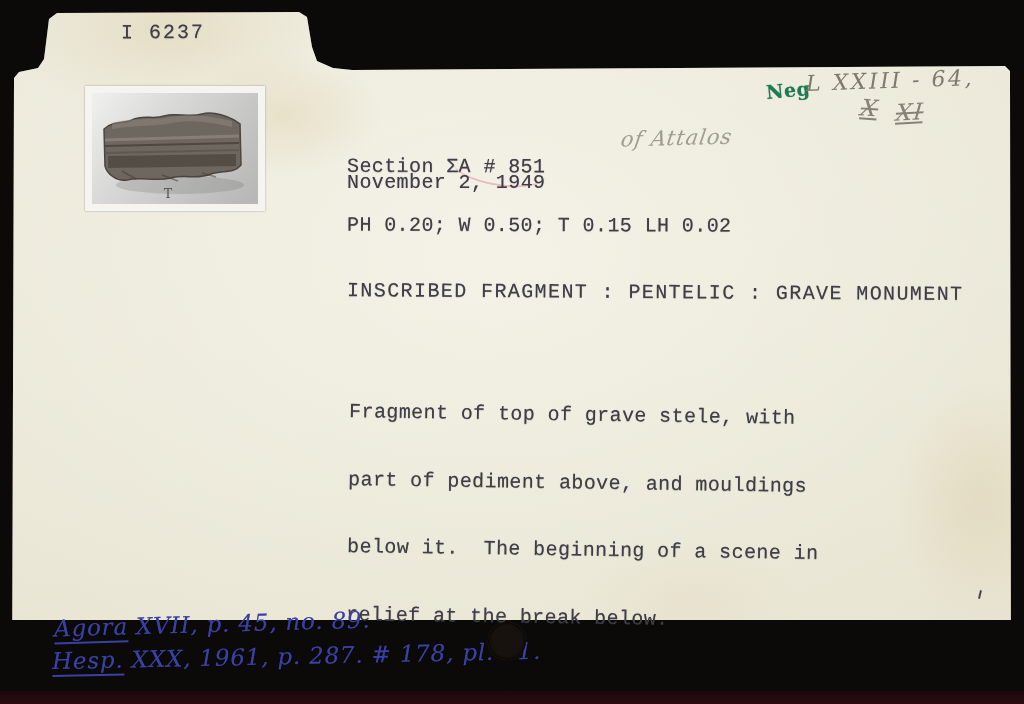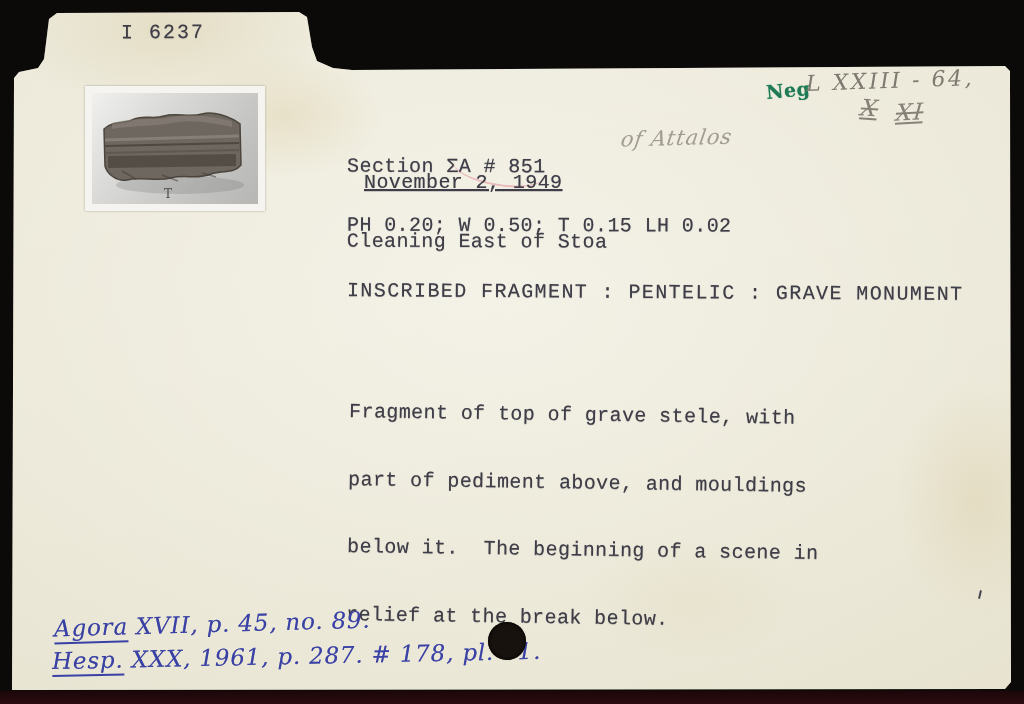--- a/index.html
+++ b/index.html
@@ -7,21 +7,21 @@
     width:1024px;height:704px;position:relative;overflow:hidden;
     background:#0b0a08;
     font-family:"Liberation Sans", sans-serif;
   }
   .bottom-strip{
     position:absolute;left:0;bottom:0;width:1024px;height:13px;
     background:linear-gradient(#1c0709,#2b0c10);
   }
   
   .card{
-    position:absolute;left:0;top:0;width:1024px;height:704px;
+    position:absolute;left:0;top:0;width:1024px;height:620px;
     clip-path:polygon(
       12px 690px, 14px 78px, 19px 72px, 38px 68px, 44px 59px,
       49px 19px, 57px 13px, 299px 12px, 307px 17px, 312px 47px,
       317px 61px, 333px 68px, 352px 70px, 1005px 66px, 1010px 71px,
       1011px 682px, 1005px 689px
     );
     background:
       radial-gradient(140px 90px at 285px 115px, rgba(213,194,146,0.30), transparent 70%),
       radial-gradient(120px 170px at 978px 500px, rgba(209,188,138,0.26), transparent 70%),
       radial-gradient(230px 120px at 170px 28px, rgba(206,190,142,0.30), transparent 72%),
@@ -32,21 +32,21 @@
   
   .typed{
     position:absolute;
     font-family:"Liberation Mono", monospace;
     font-size:20px;line-height:25px;letter-spacing:0.4px;
     color:#3f3e48;white-space:pre;
     text-shadow:0 0.4px 0.7px rgba(58,57,68,0.55);
   }
   .tab-label{left:121px;top:20px;letter-spacing:2px;transform:rotate(-0.4deg);}
   .section-block{left:347px;top:104px;transform:rotate(0.2deg);}
-  .date-line{left:364px;top:170px;text-decoration:underline;}
+  .date-line{left:347px;top:170px;}
   .dims-line{left:347px;top:213px;transform:rotate(0.15deg);}
   .class-line{left:347px;top:280px;letter-spacing:1.4px;transform:rotate(0.35deg);}
   .cond-line{left:347px;top:318px;transform:rotate(0.2deg);}
   .desc-block{left:350px;top:356px;line-height:22.5px;transform:rotate(0.85deg);transform-origin:left top;}
   
   .hand-pencil{
     position:absolute;font-family:"DejaVu Serif", serif;font-style:italic;
     color:#9a948a;
   }
   .annot-attalos{left:621px;top:126px;font-size:21px;letter-spacing:1px;
@@ -128,21 +128,20 @@
     </div>
   </div>
 
   <div class="neg-stamp">Neg</div>
   <div class="hand-pencil neg-number">L XXIII - 64,</div>
   <div class="crossed crossed-1">X</div>
   <div class="crossed crossed-2">XI</div>
 
   <div class="typed section-block">
     <div>Section ΣA # 851</div>
-    <div>Cleaning East of Stoa</div>
   </div>
   <div class="hand-pencil annot-attalos">of Attalos</div>
   <div class="pink-line"></div>
 
   <div class="typed date-line">November 2, 1949</div>
   <div class="typed dims-line">PH 0.20; W 0.50; T 0.15 LH 0.02</div>
   <div class="typed class-line">INSCRIBED FRAGMENT : PENTELIC : GRAVE MONUMENT</div>
 
   <div class="typed desc-block">
     <div>Fragment of top of grave stele, with</div>

